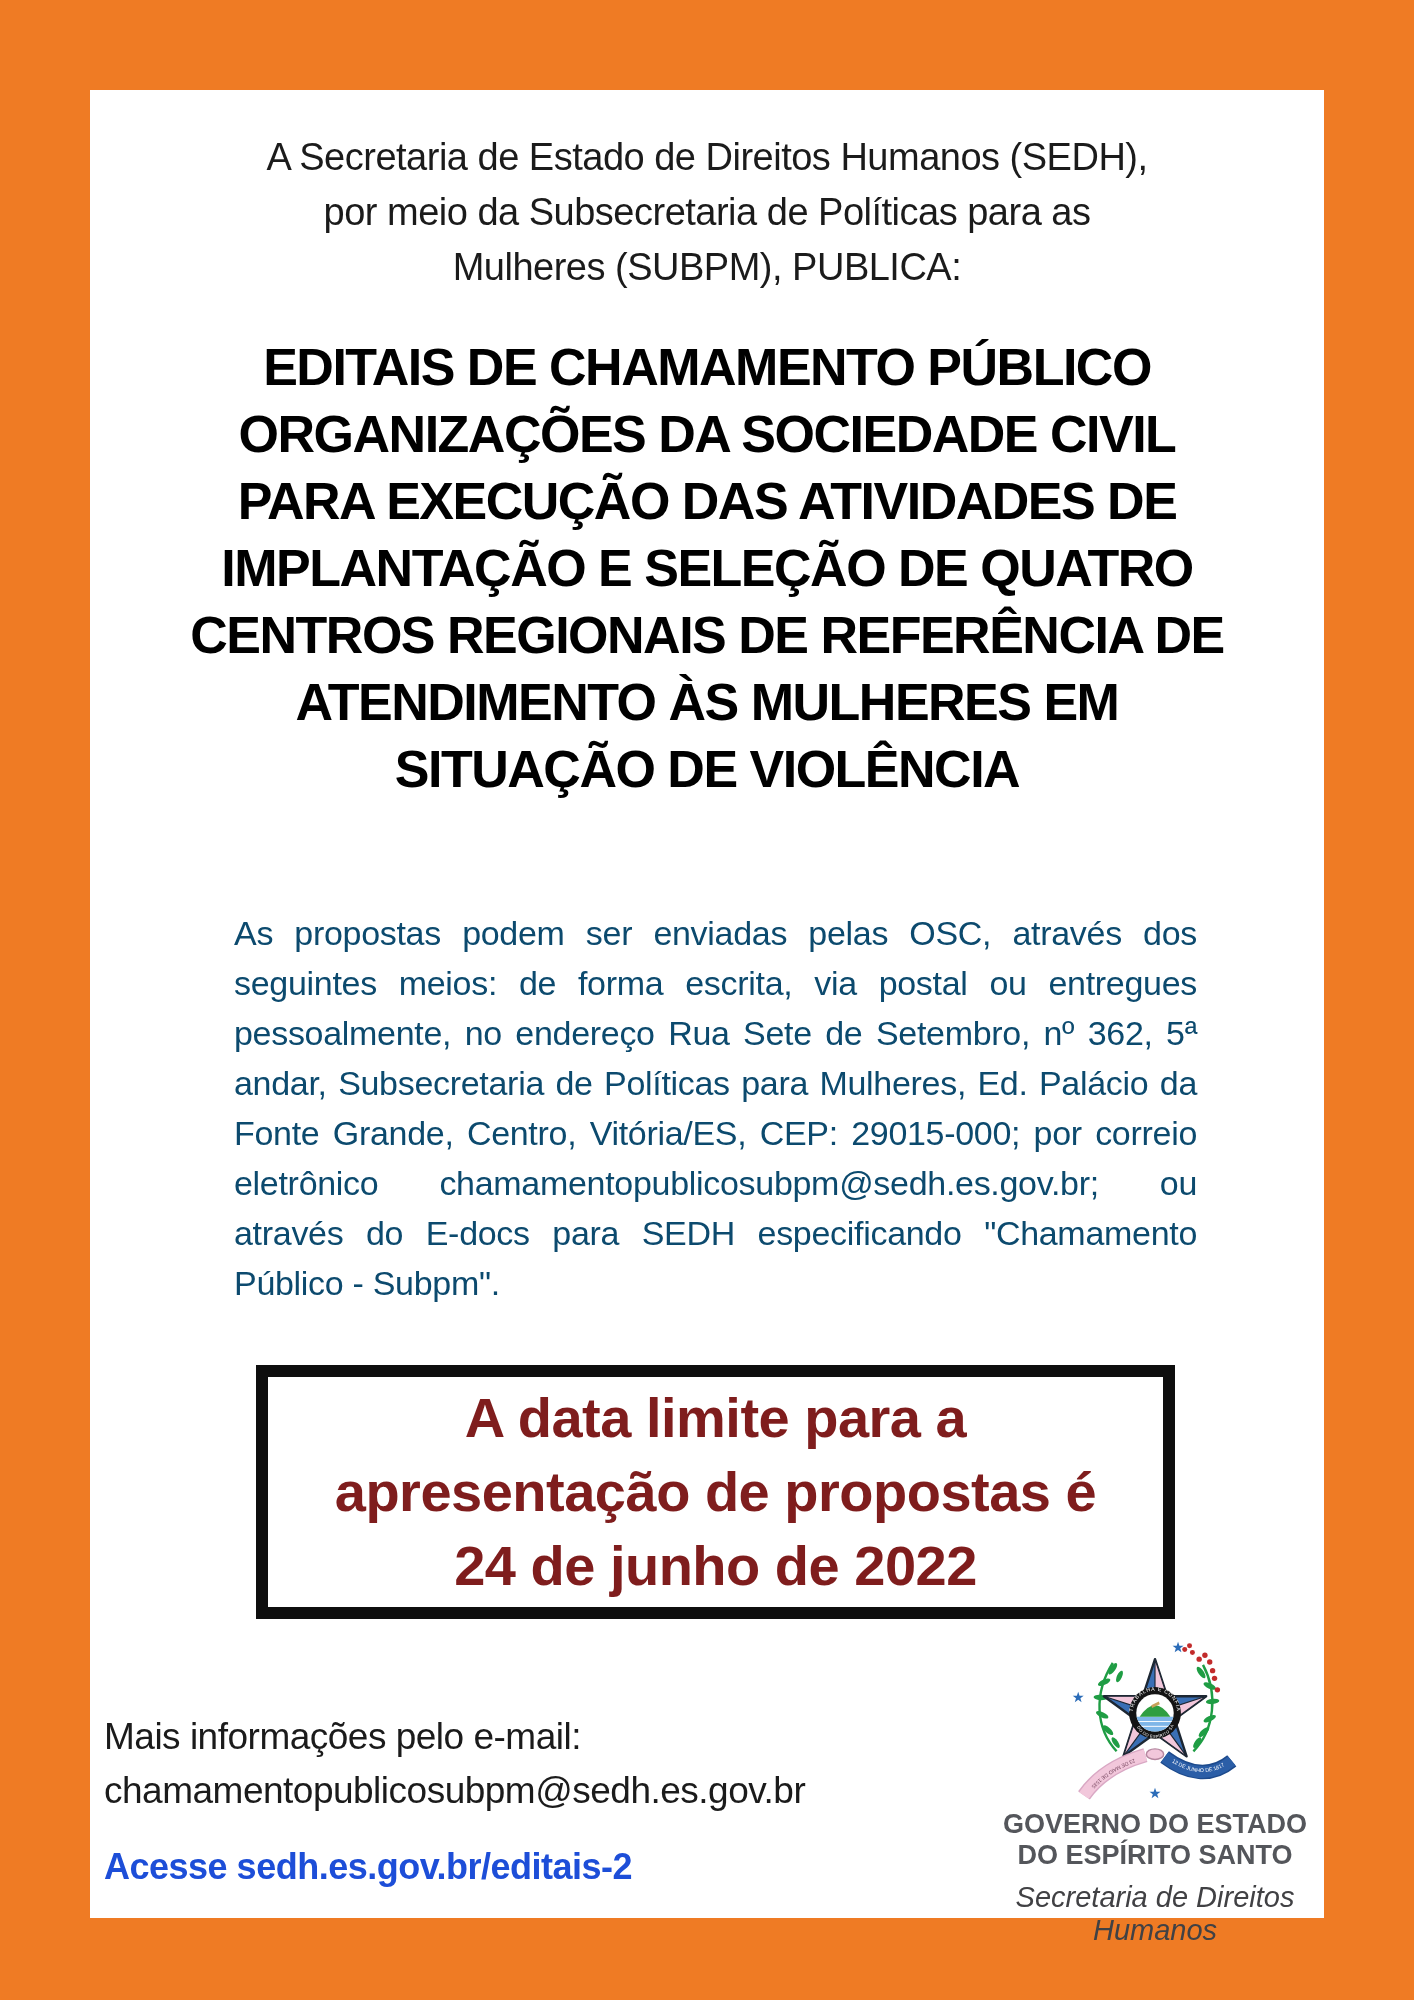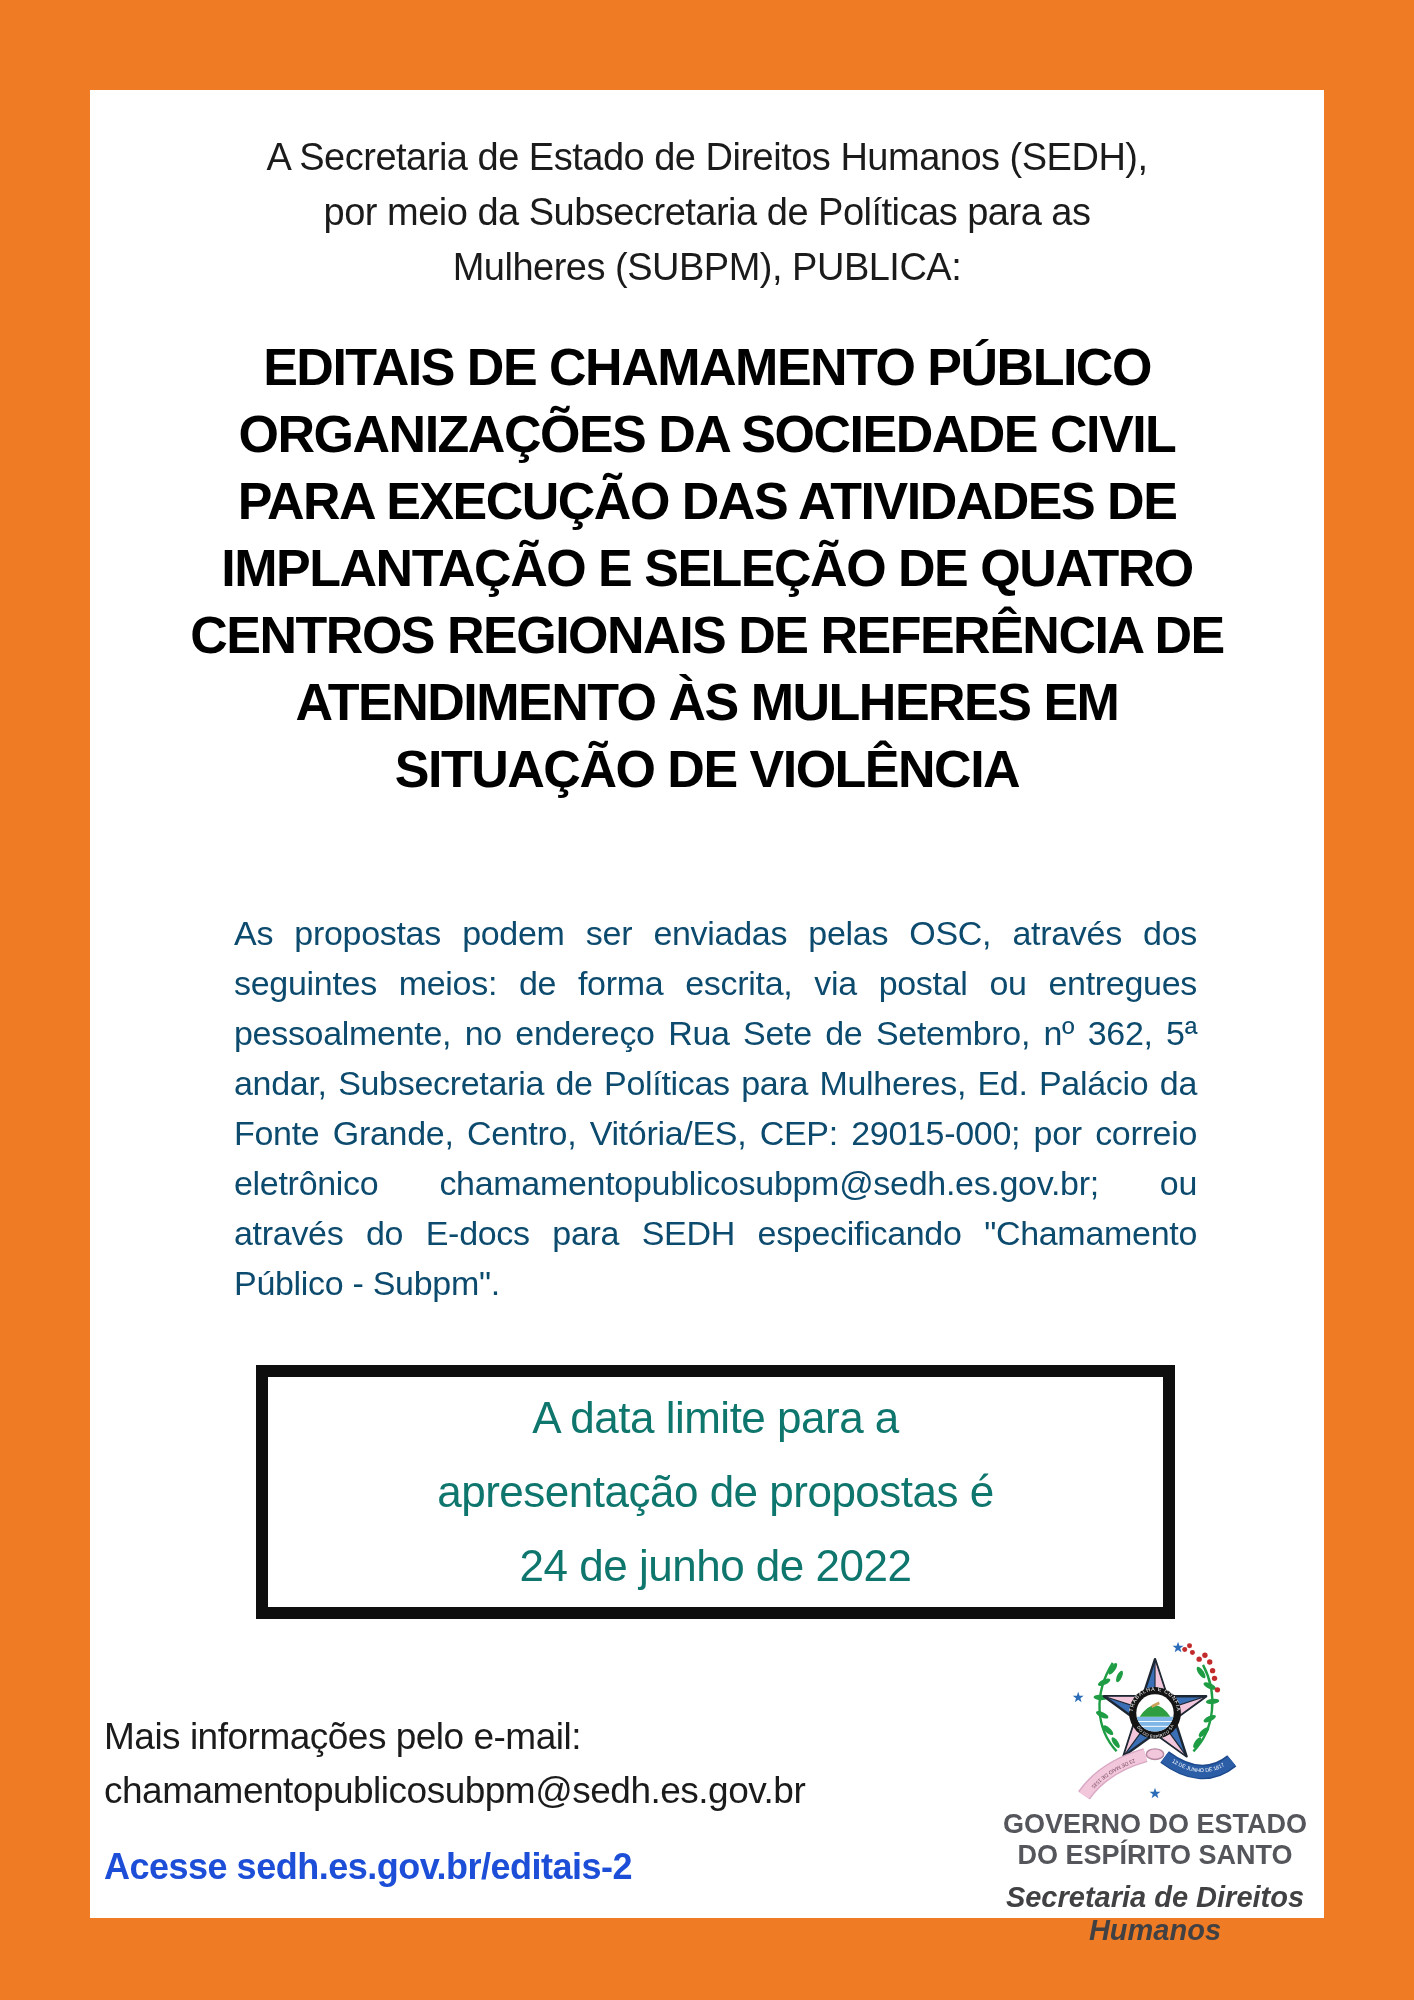--- a/index.html
+++ b/index.html
@@ -27,21 +27,21 @@
     position:absolute; top:818px; left:144px; width:963px;
     font-size:34px; line-height:50px; color:#0c4a6e;
     text-align:justify; letter-spacing:-0.3px; font-stretch:condensed;
   }
   .deadline {
     position:absolute; left:166px; top:1275px; width:919px; height:254px;
     border:12px solid #0e0e0e; box-sizing:border-box;
     display:flex; flex-direction:column; justify-content:center; align-items:center;
   }
   .deadline .line {
-    font-weight:normal; font-size:44px; line-height:74px; color:#0f766e;
+    font-weight:bold; font-size:56px; line-height:74px; color:#7f1d1d;
     letter-spacing:-0.5px; font-stretch:condensed; white-space:nowrap;
   }
   .contact {
     position:absolute; left:14px; top:1620px;
     font-size:37px; line-height:54px; color:#1b1b1b;
     letter-spacing:-0.5px; font-stretch:condensed;
   }
   .cta {
     position:absolute; left:14px; top:1756px;
     font-size:36px; font-weight:bold; color:#1d4ed8;
@@ -49,21 +49,21 @@
   }
   .logo {
     position:absolute; left:893px; top:1546px; width:344px; text-align:center;
   }
   .logo svg { width:192px; height:173px; display:block; margin:0 auto; }
   .gov {
     font-weight:bold; font-size:27px; line-height:31px; color:#54565B;
     font-stretch:condensed;
   }
   .secretariat {
-    font-style:italic; font-weight:bold; font-size:29px; color:#414144;
+    font-style:italic; font-weight:normal; font-size:29px; color:#414144;
     margin-top:10px;
   }
 </style>
 </head>
 <body>
 
 <div class="poster">
   <div class="sheet">
 
     <div class="intro">

